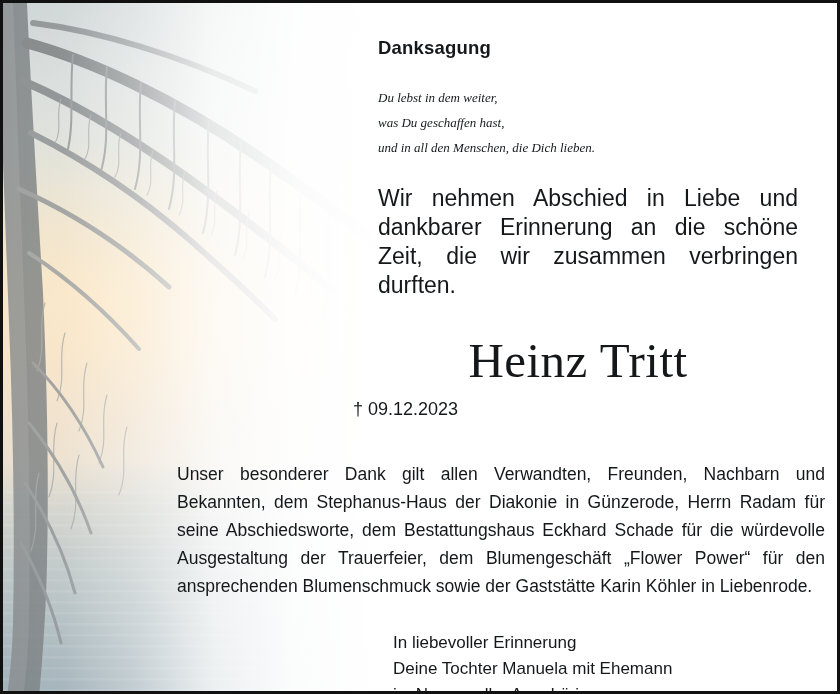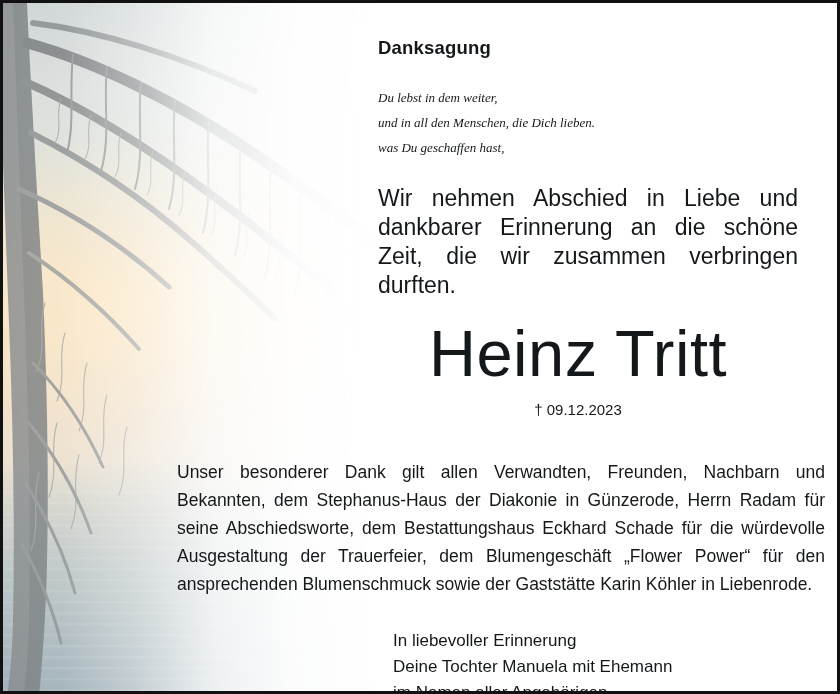--- a/index.html
+++ b/index.html
@@ -119,31 +119,30 @@
   }
   .intro {
     font-family: "Liberation Sans", sans-serif;
     font-size: 23px;
     line-height: 29px;
     margin: 24px 0 0 205px;
     width: 420px;
     text-align: justify;
   }
   .name {
-    font-family: Liberation Sans, sans-serif;
-    font-size: 65px;
+    font-family: Liberation Serif, serif;
+    font-size: 49px;
     letter-spacing: .5px;
     text-align: center;
-    margin: 16px 0 0 180px;
+    margin: 32px 0 0 180px;
     width: 450px;
   }
   .dates {
     font-family: "Liberation Sans", sans-serif;
-    font-size: 15px;
-    text-align: center;
+    font-size: 18px;
     margin: 10px 0 0 180px;
     width: 450px;
   }
   .body-text {
     font-family: Liberation Sans, sans-serif;
     font-size: 17.5px;
     line-height: 28px;
     text-align: justify;
     text-align-last: left;
     margin: 40px 0 0 4px;
@@ -227,22 +226,22 @@
   </svg>
 
   <div id="bg-fade"></div>
 
   <div id="content">
 
     <div class="heading">Danksagung</div>
 
     <div class="verse">
       <div>Du lebst in dem weiter,</div>
+      <div>was Du geschaffen hast,</div>
       <div>und in all den Menschen, die Dich lieben.</div>
-      <div>was Du geschaffen hast,</div>
     </div>
 
     <div class="intro">Wir nehmen Abschied in Liebe und dankbarer Erinnerung an die schöne Zeit, die wir zusammen verbringen durften.</div>
 
     <div class="name">Heinz Tritt</div>
     <div class="dates">† 09.12.2023</div>
 
     <div class="body-text">Unser besonderer Dank gilt allen Verwandten, Freunden, Nachbarn und Bekannten, dem Stephanus-Haus der Diakonie in Günzerode, Herrn Radam für seine Abschiedsworte, dem Bestattungshaus Eckhard Schade für die würdevolle Ausgestaltung der Trauerfeier, dem Blumengeschäft „Flower Power“ für den ansprechenden Blumenschmuck sowie der Gaststätte Karin Köhler in Liebenrode.</div>
 
     <div class="closing">

